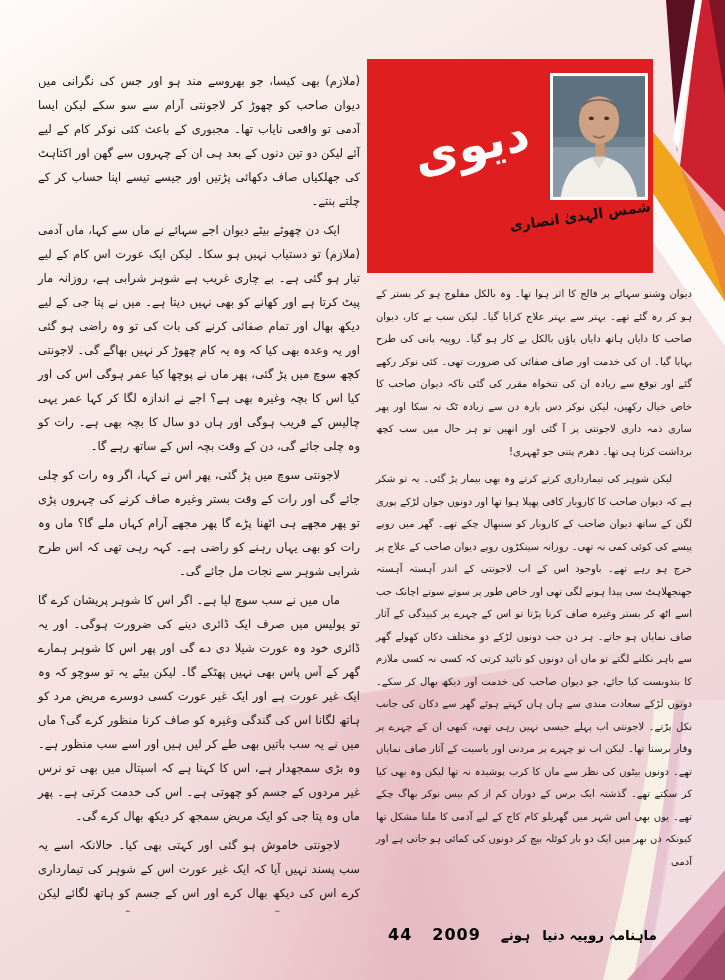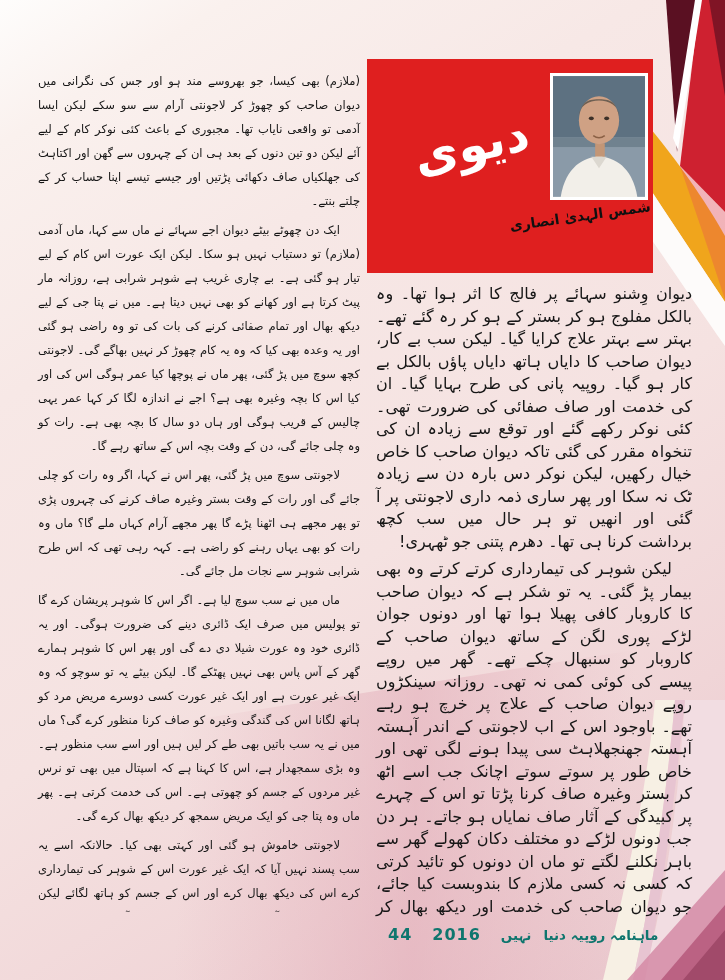--- a/index.html
+++ b/index.html
@@ -36,25 +36,25 @@
     direction:rtl;white-space:nowrap;
   }
   
   .col{
     position:absolute;direction:rtl;text-align:justify;overflow:hidden;
     color:#161616;
   }
   .col p{margin:5px;padding:0;}
   .col p + p{text-indent:20px;}
   .col-left{left:33px;top:64px;width:332px;height:848px;font-size:11.5px;line-height:24px;}
-  .col-right{left:371px;top:278px;width:326px;height:640px;font-size:16px;line-height:22.5px;}
+  .col-right{left:371px;top:278px;width:326px;height:640px;font-size:10px;line-height:22.5px;}
   
   .footer{
     position:absolute;left:388px;top:925px;display:flex;align-items:baseline;
-    font-weight:bold;color:#0f766e;
+    font-weight:bold;color:#000000;
   }
   .footer .num{font-size:16px;letter-spacing:1px;}
   .footer .urdu{font-size:13.5px;direction:rtl;}
   .footer .gap-s{width:12px;}
   .footer .gap-m{width:20px;}
   
   .corner-tr{position:absolute;top:0;right:0;width:120px;height:370px;pointer-events:none;}
   .corner-br{position:absolute;bottom:0;right:0;width:200px;height:280px;pointer-events:none;}
   .corner-tr svg,.corner-br svg{display:block;width:100%;height:100%;}
 </style>
@@ -115,18 +115,18 @@
 </div>
 
 <div class="col col-right">
   <p>دیوان وِشنو سہائے پر فالج کا اثر ہوا تھا۔ وہ بالکل مفلوج ہو کر بستر کے ہو کر رہ گئے تھے۔ بہتر سے بہتر علاج کرایا گیا۔ لیکن سب بے کار، دیوان صاحب کا دایاں ہاتھ دایاں پاؤں بالکل بے کار ہو گیا۔ روپیہ پانی کی طرح بہایا گیا۔ ان کی خدمت اور صاف صفائی کی ضرورت تھی۔ کئی نوکر رکھے گئے اور توقع سے زیادہ ان کی تنخواہ مقرر کی گئی تاکہ دیوان صاحب کا خاص خیال رکھیں، لیکن نوکر دس بارہ دن سے زیادہ ٹک نہ سکا اور پھر ساری ذمہ داری لاجونتی پر آ گئی اور انھیں تو ہر حال میں سب کچھ برداشت کرنا ہی تھا۔ دھرم پتنی جو ٹھہری!</p>
   <p>لیکن شوہر کی تیمارداری کرتے کرتے وہ بھی بیمار پڑ گئی۔ یہ تو شکر ہے کہ دیوان صاحب کا کاروبار کافی پھیلا ہوا تھا اور دونوں جوان لڑکے پوری لگن کے ساتھ دیوان صاحب کے کاروبار کو سنبھال چکے تھے۔ گھر میں روپے پیسے کی کوئی کمی نہ تھی۔ روزانہ سینکڑوں روپے دیوان صاحب کے علاج پر خرچ ہو رہے تھے۔ باوجود اس کے اب لاجونتی کے اندر آہستہ آہستہ جھنجھلاہٹ سی پیدا ہونے لگی تھی اور خاص طور پر سوتے سوتے اچانک جب اسے اٹھ کر بستر وغیرہ صاف کرنا پڑتا تو اس کے چہرے پر کبیدگی کے آثار صاف نمایاں ہو جاتے۔ ہر دن جب دونوں لڑکے دو مختلف دکان کھولے گھر سے باہر نکلنے لگتے تو ماں ان دونوں کو تائید کرتی کہ کسی نہ کسی ملازم کا بندوبست کیا جائے، جو دیوان صاحب کی خدمت اور دیکھ بھال کر سکے۔ دونوں لڑکے سعادت مندی سے ہاں ہاں کہتے ہوئے گھر سے دکان کی جانب نکل پڑتے۔ لاجونتی اب پہلے جیسی نہیں رہی تھی، کبھی ان کے چہرے پر وقار برستا تھا۔ لیکن اب تو چہرے پر مردنی اور یاسیت کے آثار صاف نمایاں تھے۔ دونوں بیٹوں کی نظر سے ماں کا کرب پوشیدہ نہ تھا لیکن وہ بھی کیا کر سکتے تھے۔ گذشتہ ایک برس کے دوران کم از کم بیس نوکر بھاگ چکے تھے۔ یوں بھی اس شہر میں گھریلو کام کاج کے لیے آدمی کا ملنا مشکل تھا کیونکہ دن بھر میں ایک دو بار کوئلہ بیچ کر دونوں کی کمائی ہو جاتی ہے اور آدمی</p>
 </div>
 
 <div class="footer">
   <span class="num">44</span>
   <span class="gap-m"></span>
-  <span class="num">2016</span>
+  <span class="num">2009</span>
   <span class="gap-m"></span>
-  <span class="urdu">نہیں</span>
+  <span class="urdu">ہونے</span>
   <span class="gap-s"></span>
   <span class="urdu">ماہنامہ روپیہ دنیا</span>
 </div>
 
 </body></html>

